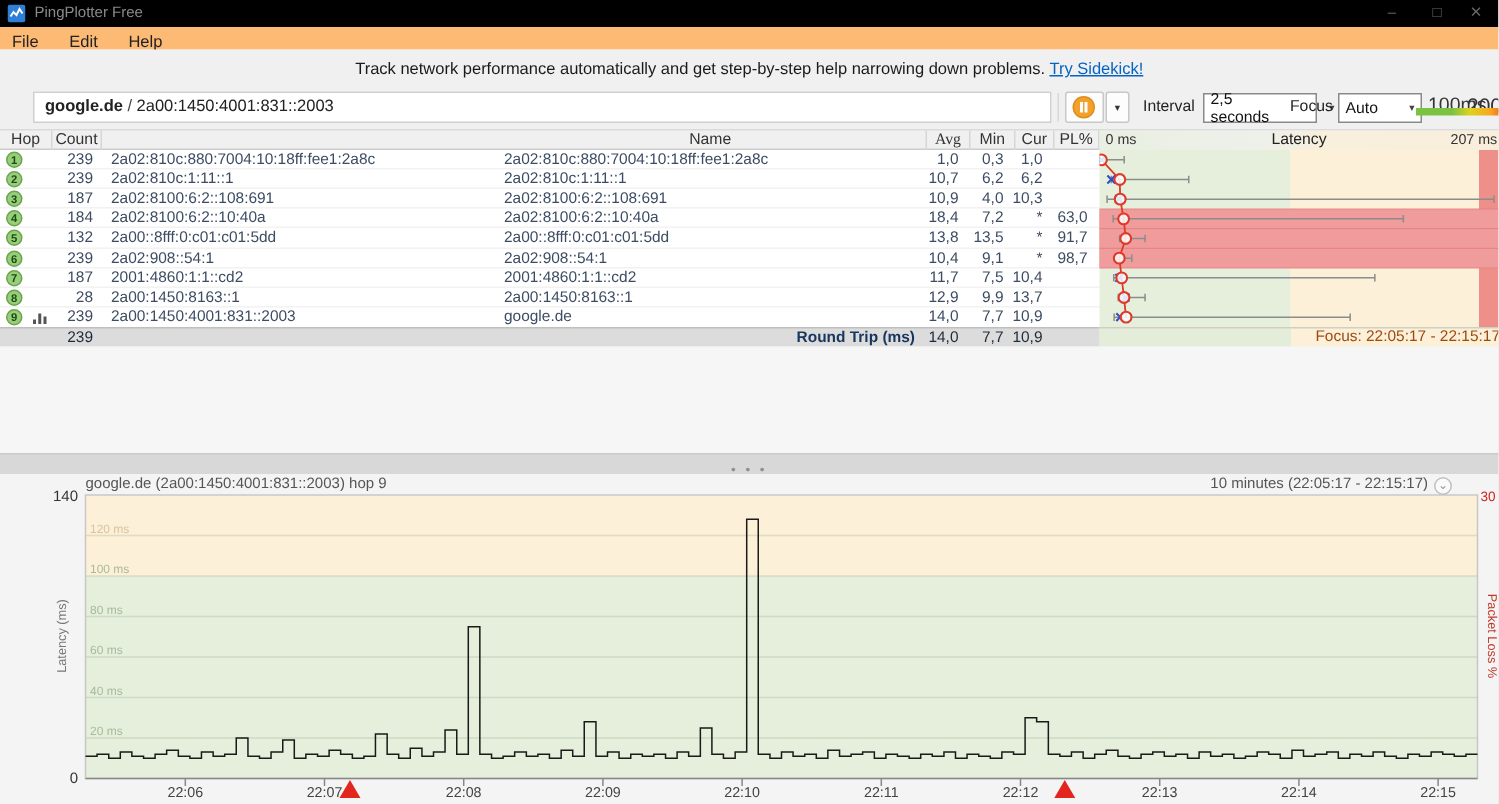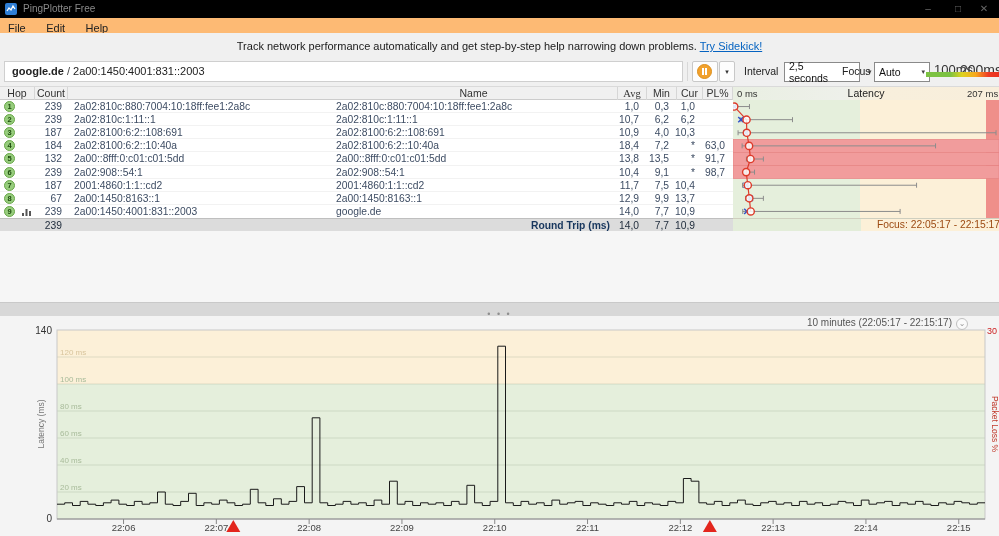--- a/index.html
+++ b/index.html
@@ -20,21 +20,21 @@
   
   #menubar{position:absolute;left:0;top:18px;width:999px;height:15px;background:#fdba74;}
   .menu-item{display:inline-block;padding:1px 8px;font-size:11px;color:#222;}
 
   
   #banner{position:absolute;left:0;top:33px;width:999px;height:25px;background:#f0f0f0;
           text-align:center;font-size:11px;color:#1a1a1a;padding-top:7px;}
   #banner a{color:#0563c1;text-decoration:underline;}
 
   
-  #targetbar{position:absolute;left:0;top:58px;width:808px;height:28px;background:#f0f0f0;}
+  #targetbar{position:absolute;left:18px;top:58px;width:808px;height:28px;background:#f0f0f0;}
   #target-box{position:absolute;left:4px;top:3px;width:679px;height:21px;background:#fff;
               border:1px solid #cfcfcf;font-size:11px;color:#222;line-height:19px;padding-left:7px;
               white-space:nowrap;overflow:hidden;}
   #target-box b{font-weight:bold;}
   #target-box .sep{margin:0 3px;color:#444;}
   .vsep{position:absolute;left:687px;top:4px;width:1px;height:19px;background:#d8d8d8;}
   #pause-btn{position:absolute;left:692px;top:3px;width:26px;height:21px;background:#fdfdfd;
              border:1px solid #c8c8c8;border-radius:2px;padding:0;}
   .pcircle{position:absolute;left:4px;top:2px;width:15px;height:15px;border-radius:50%;
            background:#f2a12c;border:1px solid #dd8f1b;}
@@ -253,21 +253,21 @@
         <span class="cell c-count">187</span>
         <span class="cell c-ip">2001:4860:1:1::cd2</span>
         <span class="cell c-name">2001:4860:1:1::cd2</span>
         <span class="cell c-avg">11,7</span>
         <span class="cell c-min">7,5</span>
         <span class="cell c-cur">10,4</span>
         <span class="cell c-pl"></span>
       </div>
       <div class="hrow">
         <span class="hop-badge">8</span>
-        <span class="cell c-count">67</span>
+        <span class="cell c-count">28</span>
         <span class="cell c-ip">2a00:1450:8163::1</span>
         <span class="cell c-name">2a00:1450:8163::1</span>
         <span class="cell c-avg">12,9</span>
         <span class="cell c-min">9,9</span>
         <span class="cell c-cur">13,7</span>
         <span class="cell c-pl"></span>
       </div>
       <div class="hrow">
         <span class="hop-badge">9</span>
         <svg class="rowchart-icon" width="10" height="8">
@@ -402,17 +402,18 @@
         <line x1="57" y1="203" x2="985" y2="203" stroke="#888" stroke-width="1"></line>
         <path d="M57,188.2H64.7V186.8H72.5V189.5H80.2V185.4H87.9V188.2H95.7V189.5H103.4V186.8H111.1V184.1H118.9V188.2H126.6V189.5H134.3V185.4H142.1V188.2H149.8V186.8H157.5V176.0H165.3V188.2H173.0V189.5H180.7V185.4H188.5V177.3H196.2V189.5H203.9V186.8H211.7V188.2H219.4V184.1H227.1V186.8H234.9V189.5H242.6V188.2H250.3V173.3H258.1V186.8H265.8V189.5H273.5V182.8H281.3V188.2H289.0V185.4H296.7V170.6H304.5V186.8H312.2V101.8H319.9V186.8H327.7V189.5H335.4V188.2H343.1V185.4H350.9V188.2H358.6V186.8H366.3V189.5H374.1V184.1H381.8V188.2H389.5V165.2H397.3V188.2H405.0V185.4H412.7V189.5H420.5V186.8H428.2V188.2H435.9V186.8H443.7V189.5H451.4V185.4H459.1V188.2H466.9V169.3H474.6V186.8H482.3V189.5H490.1V185.4H497.8V30.2H505.5V186.8H513.3V189.5H521.0V185.4H528.7V188.2H536.5V186.8H544.2V189.5H551.9V184.1H559.7V188.2H567.4V186.8H575.1V185.4H582.9V189.5H590.6V186.8H598.3V188.2H606.1V189.5H613.8V186.8H621.5V188.2H629.3V185.4H637.0V189.5H644.7V186.8H652.5V188.2H660.2V189.5H667.9V185.4H675.7V186.8H683.4V162.5H691.1V165.2H698.9V186.8H706.6V188.2H714.3V185.4H722.1V189.5H729.8V186.8H737.5V184.1H745.3V188.2H753.0V189.5H760.7V186.8H768.5V185.4H776.2V188.2H783.9V186.8H791.7V189.5H799.4V185.4H807.1V188.2H814.9V186.8H822.6V189.5H830.3V188.2H838.1V185.4H845.8V186.8H853.5V189.5H861.3V184.1H869.0V188.2H876.7V186.8H884.5V185.4H892.2V189.5H899.9V186.8H907.7V188.2H915.4V185.4H923.1V188.2H930.9V189.5H938.6V186.8H946.3V188.2H954.1V185.4H961.8V186.8H969.5V188.2H977.3V186.8H985" fill="none" stroke="#1a1a1a" stroke-width="1"></path>
         <polygon points="233.32,204 226.32,216 240.32,216" fill="#e3261d"></polygon>
         <polygon points="709.848,204 702.848,216 716.848,216" fill="#e3261d"></polygon>
         <text x="52" y="18" text-anchor="end" font-size="10" font-family="Liberation Sans, sans-serif" fill="#333">140</text>
         <text x="52" y="206" text-anchor="end" font-size="10" font-family="Liberation Sans, sans-serif" fill="#333">0</text>
         <text x="987" y="18" font-size="9" font-family="Liberation Sans, sans-serif" fill="#cc2222">30</text>
         <text x="44" y="108" text-anchor="middle" font-size="8.5" font-family="Liberation Sans, sans-serif" fill="#777" transform="rotate(-90 44 108)">Latency (ms)</text>
         <text x="992" y="108" text-anchor="middle" font-size="8.5" font-family="Liberation Sans, sans-serif" fill="#c0392b" transform="rotate(90 992 108)">Packet Loss %</text>
       </svg>
+    <span id="tl-title">google.de (2a00:1450:4001:831::2003) hop 9</span>
     <span id="tl-range">10 minutes (22:05:17 - 22:15:17)</span>
     <span id="tl-chevron">⌄</span>
   </div>
 
 </div>
 
 </body></html>

